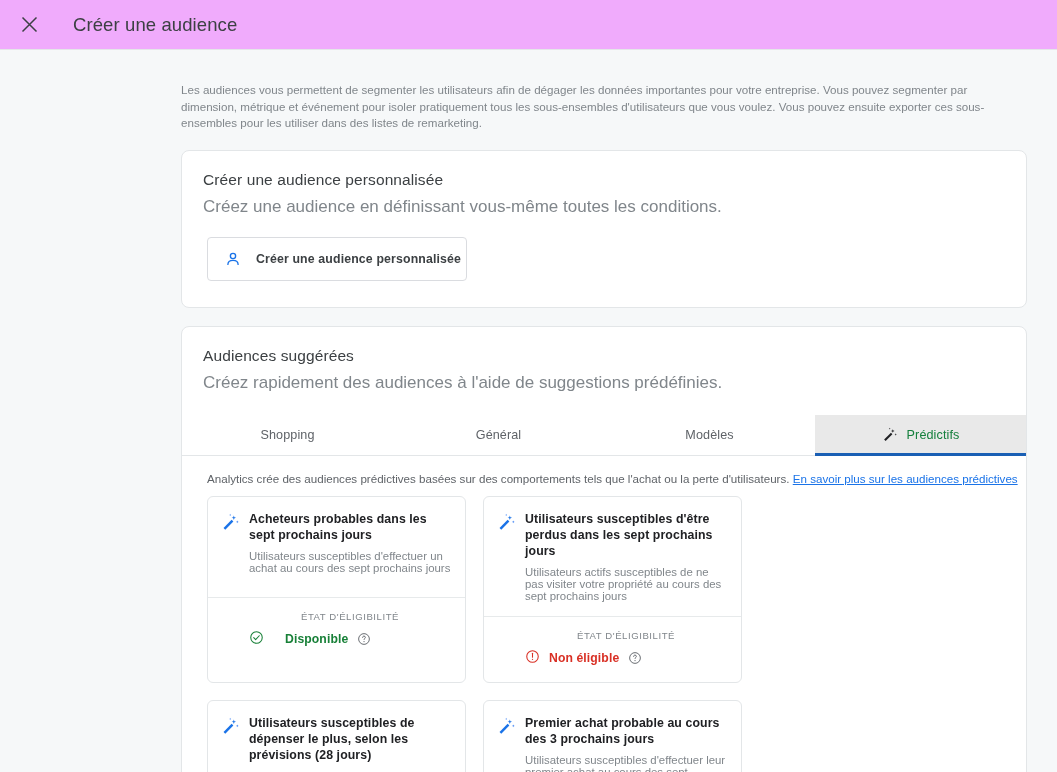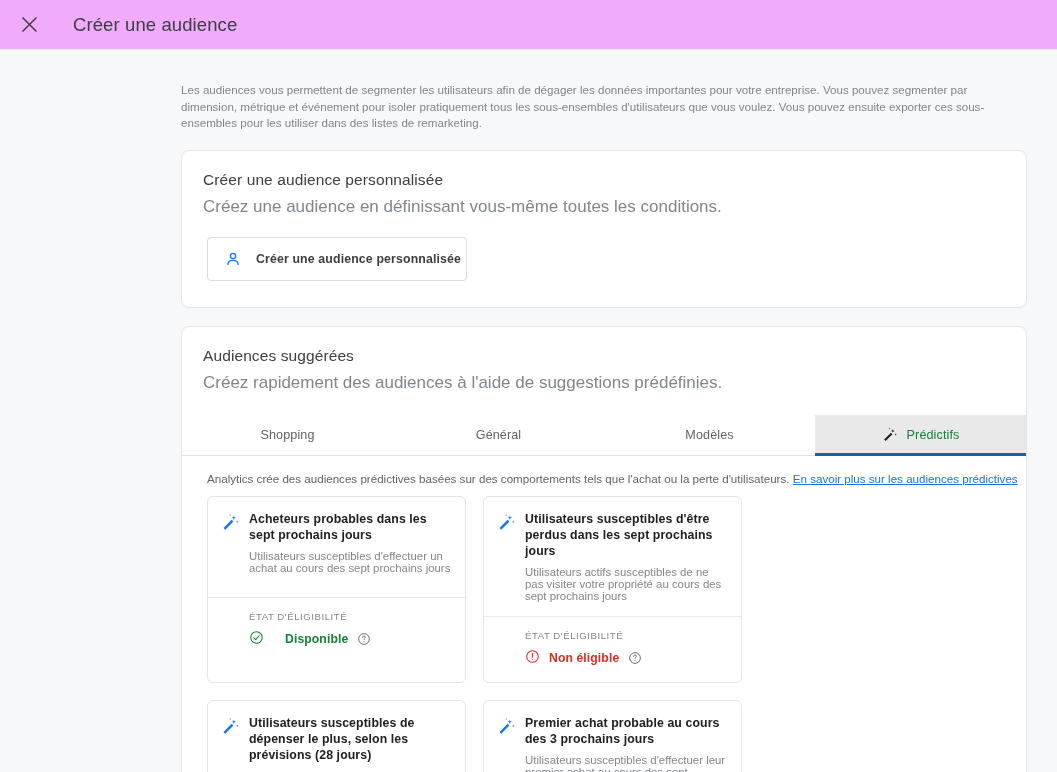--- a/index.html
+++ b/index.html
@@ -95,20 +95,21 @@
   .card-title {
     font-size: 12.3px; font-weight: 700; color: #202124;
     line-height: 16px; letter-spacing: .1px;
   }
   .card-desc {
     margin-top: 7px; font-size: 11.4px; color: #80868b; line-height: 12px;
   }
   .card-foot {
     border-top: 1px solid #e7eaeb; padding: 13px 14px 14px 41px;
     min-height: 58px;
+    text-align: center;
   }
   .foot-label {
     font-size: 9.6px; color: #80868b; letter-spacing: .55px; text-transform: uppercase;
   }
   .foot-status { margin-top: 8px; display: flex; align-items: center; gap: 9px; }
   .foot-status .st-text { font-size: 12.2px; font-weight: 700; letter-spacing: .1px; }
   .st-ok   { color: #188038; padding-left: 12px; }
   .st-bad  { color: #d93025; }
   .help-ico { display: flex; align-items: center; cursor: pointer; }
 

